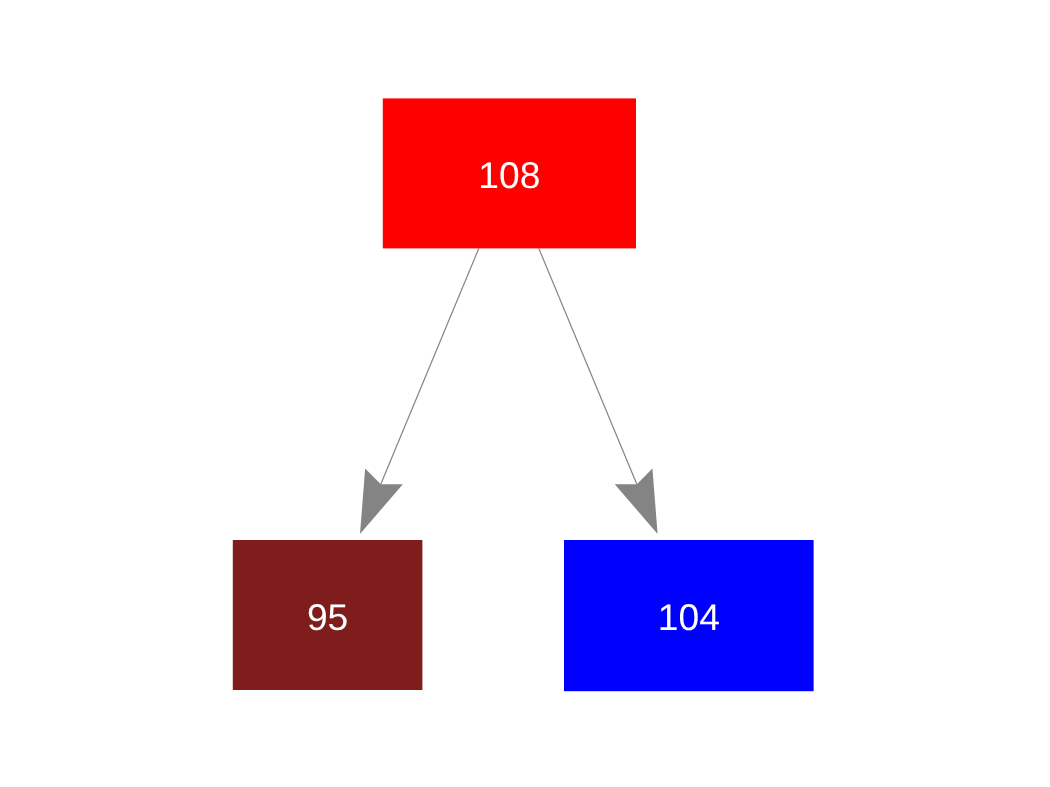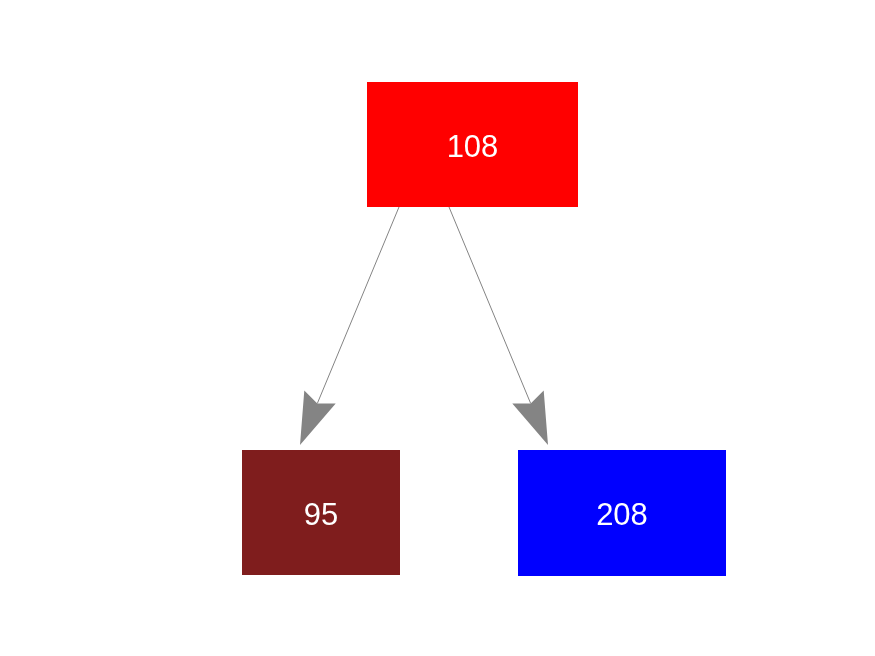--- a/index.html
+++ b/index.html
@@ -29,21 +29,20 @@
     position: absolute;
     display: flex;
     align-items: center;
     justify-content: center;
     font-size: 31px;
     line-height: 1;
     padding-top: 3px;
     box-sizing: border-box;
     cursor: pointer;
     user-select: none;
-    margin-left: 48px;
   }
   .node-root  { left: 319px; top: 82px;  width: 211px; height: 125px; }
   .node-left  { left: 194px; top: 450px; width: 158px; height: 125px; }
   .node-right { left: 470px; top: 450px; width: 208px; height: 126px; }
 </style>
 </head>
 <body style="background: rgb(255, 255, 255);">
 
 <div class="canvas">
 
@@ -60,16 +59,16 @@
 
   <div class="node node-root" style="background: rgb(255, 0, 0); color: rgb(255, 255, 255);">
     <span class="node-label">108</span>
   </div>
 
   <div class="node node-left" style="background: #7f1d1d; color: rgb(255, 255, 255);">
     <span class="node-label">95</span>
   </div>
 
   <div class="node node-right" style="background: rgb(0, 0, 255); color: rgb(255, 255, 255);">
-    <span class="node-label">208</span>
+    <span class="node-label">104</span>
   </div>
 
 </div>
 
 </body></html>

